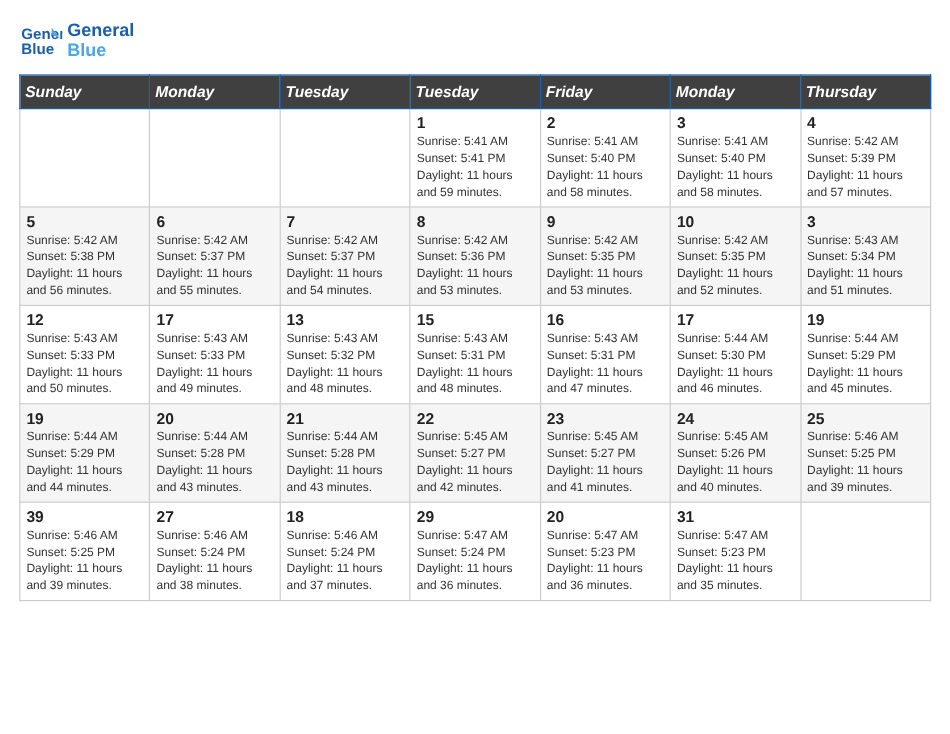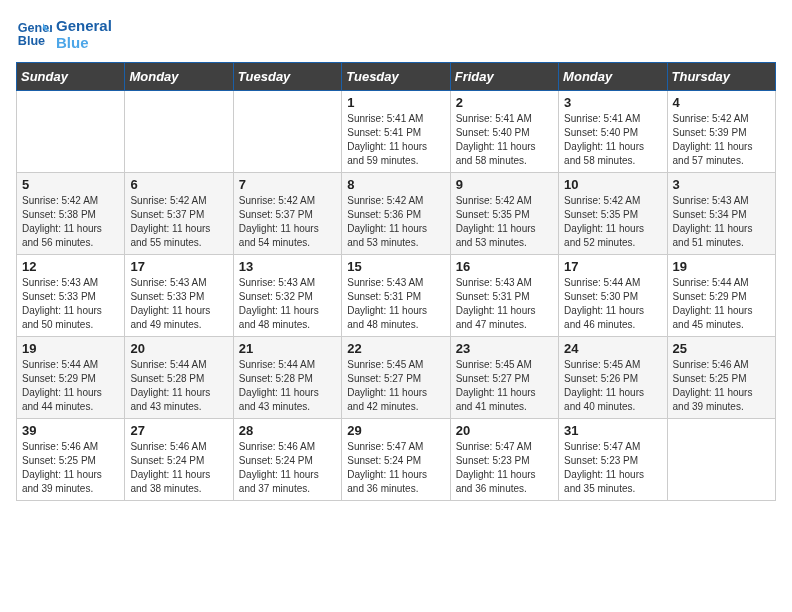--- a/index.html
+++ b/index.html
@@ -307,21 +307,21 @@
 and 39 minutes.</div>
         </td>
         <td>
           <div class="day-number">27</div>
           <div class="day-info" style="white-space: pre-line;">Sunrise: 5:46 AM
 Sunset: 5:24 PM
 Daylight: 11 hours
 and 38 minutes.</div>
         </td>
         <td>
-          <div class="day-number">28</div>
+          <div class="day-number">18</div>
           <div class="day-info" style="white-space: pre-line;">Sunrise: 5:46 AM
 Sunset: 5:24 PM
 Daylight: 11 hours
 and 37 minutes.</div>
         </td>
         <td>
           <div class="day-number">29</div>
           <div class="day-info" style="white-space: pre-line;">Sunrise: 5:47 AM
 Sunset: 5:24 PM
 Daylight: 11 hours

